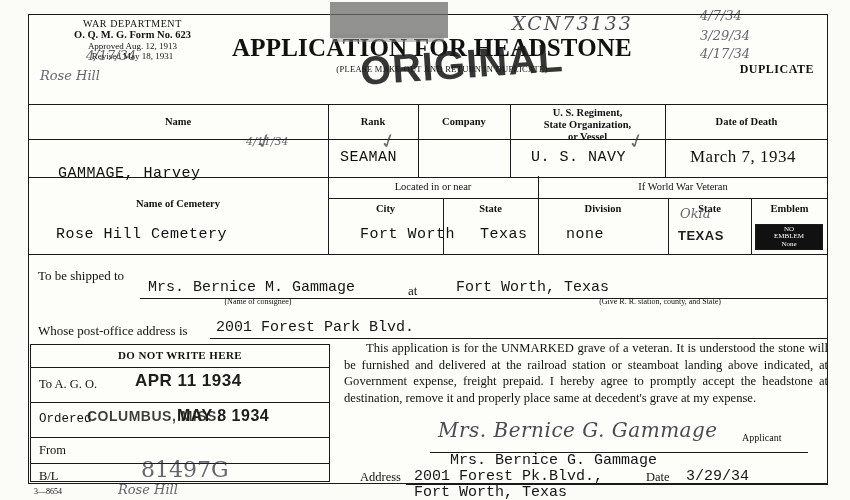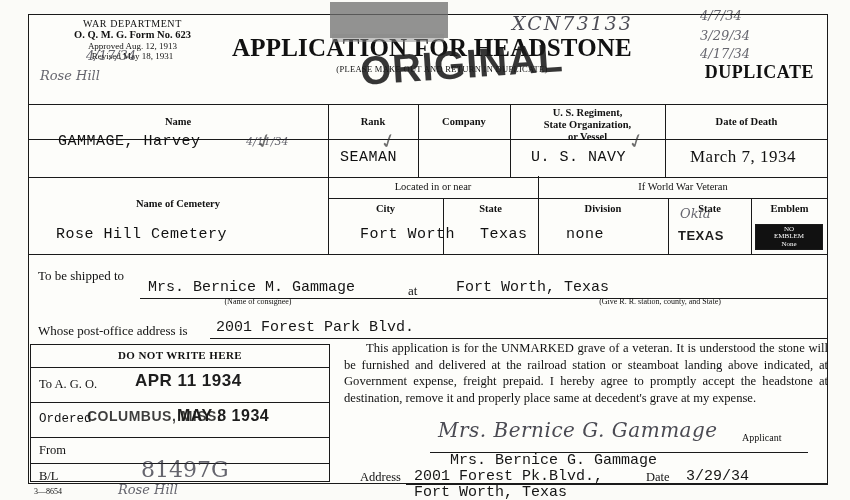--- a/index.html
+++ b/index.html
@@ -74,21 +74,21 @@
     top: 64px;
     width: 420px;
     text-align: center;
     font-size: 8.5px;
     letter-spacing: .3px;
   }
   .duplicate {
     position: absolute;
     right: 36px;
     top: 62px;
-    font-size: 18px;
+    font-size: 12px;
     font-weight: bold;
     letter-spacing: .5px;
   }
   .original {
     position: absolute;
     left: 360px;
     top: 42px;
     font-family: "Liberation Sans", sans-serif;
     font-weight: bold;
     font-size: 40px;
@@ -328,21 +328,21 @@
     <div class="vline" style="left:637px;"></div>
 
     <div class="colhead" style="left:0px; top:11px; width:300px;">Name</div>
     <div class="colhead" style="left:300px; top:11px; width:90px;">Rank</div>
     <div class="colhead" style="left:390px; top:11px; width:92px;">Company</div>
     <div class="colhead" style="left:482px; top:2px; width:155px; white-space:pre-line;">U. S. Regiment,
 State Organization,
 or Vessel</div>
     <div class="colhead" style="left:637px; top:11px; width:163px;">Date of Death</div>
 
-    <div class="cellval" style="left:30px; top:28px;">GAMMAGE, Harvey</div>
+    <div class="cellval" style="left:30px; top:60px;">GAMMAGE, Harvey</div>
     <div class="cellval" style="left:312px; top:44px;">SEAMAN</div>
     <div class="cellval" style="left:400px; top:44px;"></div>
     <div class="cellval" style="left:503px; top:44px;">U. S. NAVY</div>
     <div class="cellval" style="left:662px; top:42px; font-family:'Liberation Serif',serif; font-size:17px;">March 7, 1934</div>
 
     <div class="check" style="left:228px; top:24px;">✓</div>
     <div class="check" style="left:352px; top:24px;">✓</div>
     <div class="check" style="left:600px; top:24px;">✓</div>
     <div class="hand" style="position:absolute; left:218px; top:30px; font-size:11px;">4/11/34</div>
   </div>

